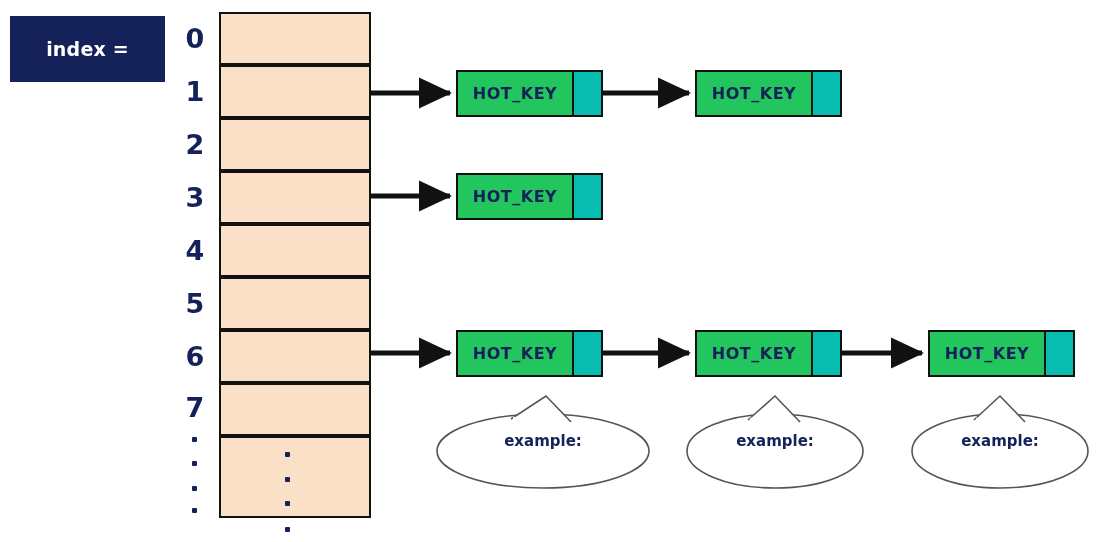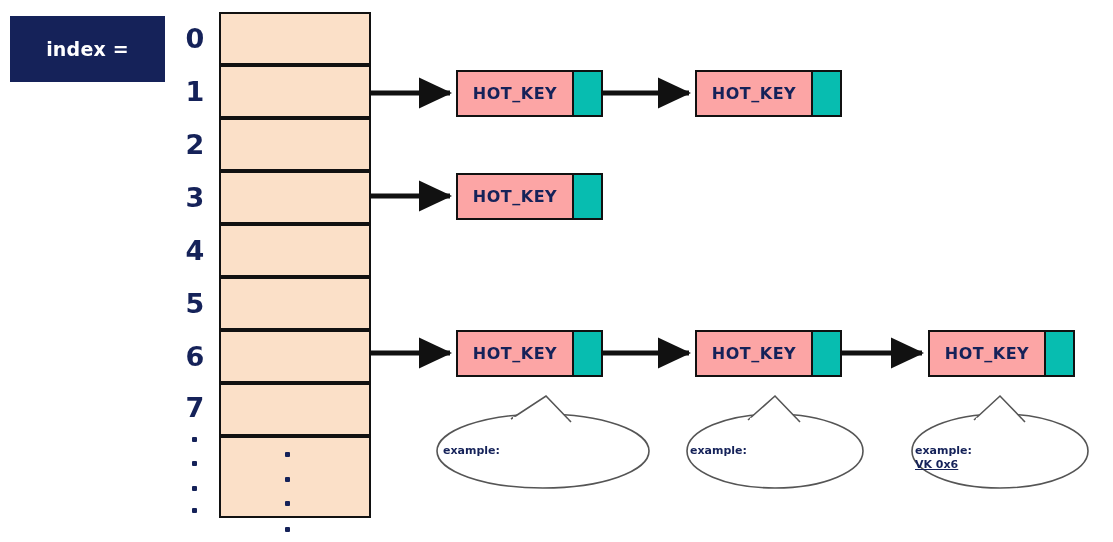--- a/index.html
+++ b/index.html
@@ -90,39 +90,39 @@
   }
   .node-body {
     width: 114px;
     display: flex;
     align-items: center;
     justify-content: center;
     color: #152259;
     font-weight: bold;
     font-size: 16px;
     letter-spacing: 0.5px;
-    background: #fca5a5;
+    background: #22c55e;
     box-sizing: border-box;
   }
   .node-ptr {
     width: 29px;
     background: #07bdb0;
     border-left: 2.5px solid #111111;
     box-sizing: border-box;
   }
 
   
   .callout-text {
     position: absolute;
+    text-align: center;
     color: #152259;
     font-weight: bold;
-    font-size: 11px;
+    font-size: 15px;
     line-height: 1.25;
     pointer-events: none;
-    margin-top: 12px;
   }
   .callout-text .c-title { display: block; }
   .callout-text .c-value {
     display: block;
     text-decoration: underline;
     white-space: nowrap;
   }
 </style>
 </head>
 <body>
@@ -228,16 +228,15 @@
   </div>
 
   <div class="callout-text" style="left:443px;top:432px;width:200px;">
     <span class="c-title">example:</span>
   </div>
   <div class="callout-text" style="left:690px;top:432px;width:170px;">
     <span class="c-title">example:</span>
   </div>
   <div class="callout-text" style="left:915px;top:432px;width:170px;">
     <span class="c-title">example:</span>
-    <span class="c-value">VK 0x6</span>
   </div>
 
 </div>
 
 </body></html>

